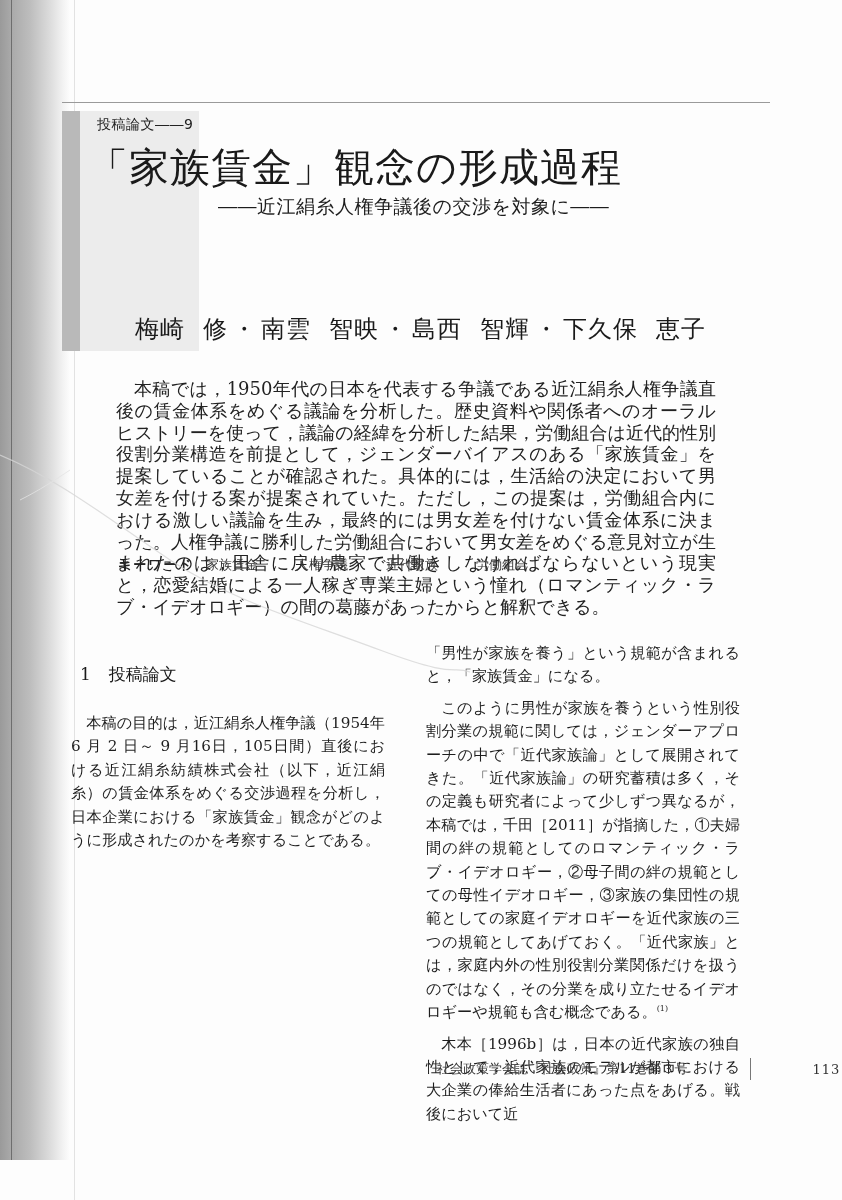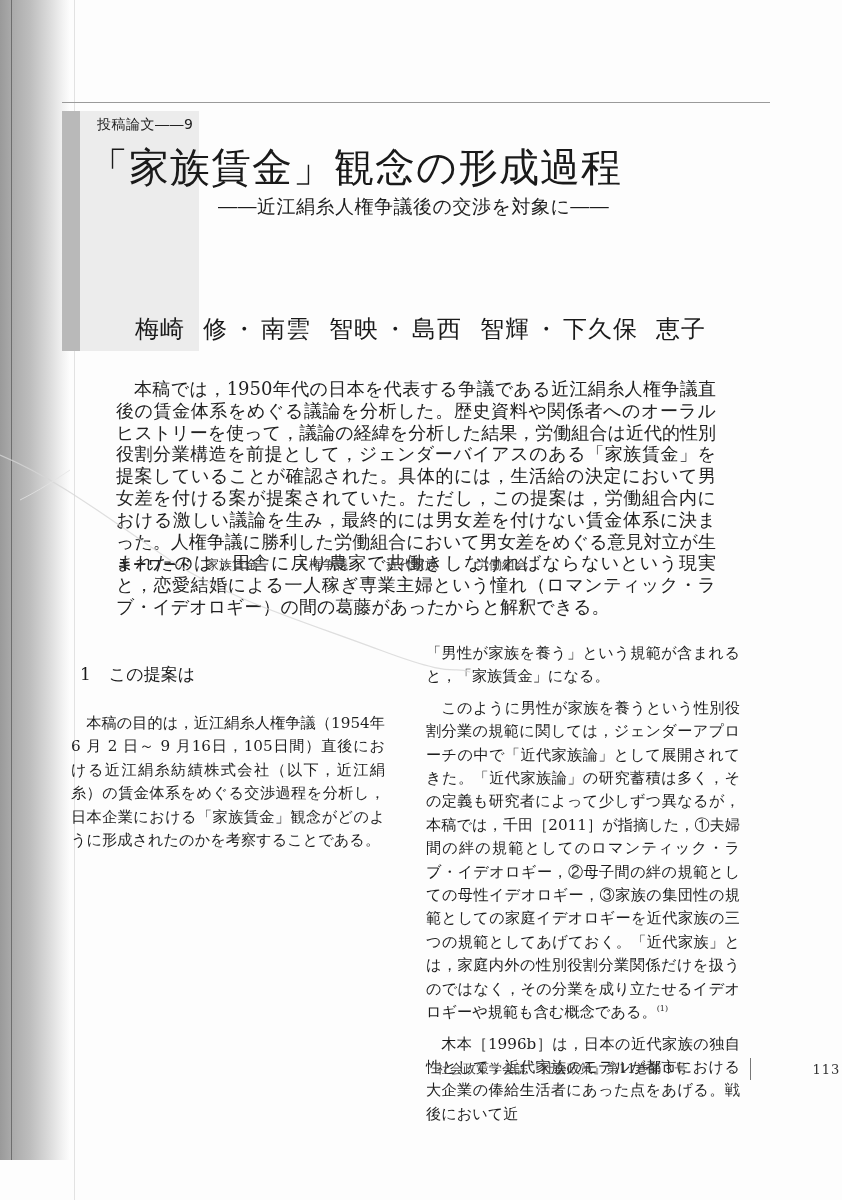--- a/index.html
+++ b/index.html
@@ -221,21 +221,21 @@
 
 <div class="keywords">
   <span class="kw-label">キーワード</span>
   <span class="kw">家族賃金</span>
   <span class="kw">人権争議</span>
   <span class="kw">近代家族</span>
   <span class="kw">労働組合</span>
 </div>
 
 <div class="section-heading">
-  <span class="num">1</span><span>この提案は</span>
+  <span class="num">1</span><span>投稿論文</span>
 </div>
 
 <div class="col col-left">
   <p class="indent">本稿の目的は，近江絹糸人権争議（1954年 6 月 2 日～ 9 月16日，105日間）直後における近江絹糸紡績株式会社（以下，近江絹糸）の賃金体系をめぐる交渉過程を分析し，日本企業における「家族賃金」観念がどのように形成されたのかを考察することである。</p>
 </div>
 
 <div class="col col-right">
   <p>「男性が家族を養う」という規範が含まれると，「家族賃金」になる。</p>
   <p class="indent"><span>このように男性が家族を養うという性別役割分業の規範に関しては，ジェンダーアプローチの中で「近代家族論」として展開されてきた。「近代家族論」の研究蓄積は多く，その定義も研究者によって少しずつ異なるが，本稿では，千田［2011］が指摘した，①夫婦間の絆の規範としてのロマンティック・ラブ・イデオロギー，②母子間の絆の規範としての母性イデオロギー，③家族の集団性の規範としての家庭イデオロギーを近代家族の三つの規範としてあげておく。「近代家族」とは，家庭内外の性別役割分業関係だけを扱うのではなく，その分業を成り立たせるイデオロギーや規範も含む概念である。</span><span class="footnote-mark">(1)</span></p>
   <p class="indent">木本［1996b］は，日本の近代家族の独自性として，近代家族のモデルが都市における大企業の俸給生活者にあった点をあげる。戦後において近</p>

